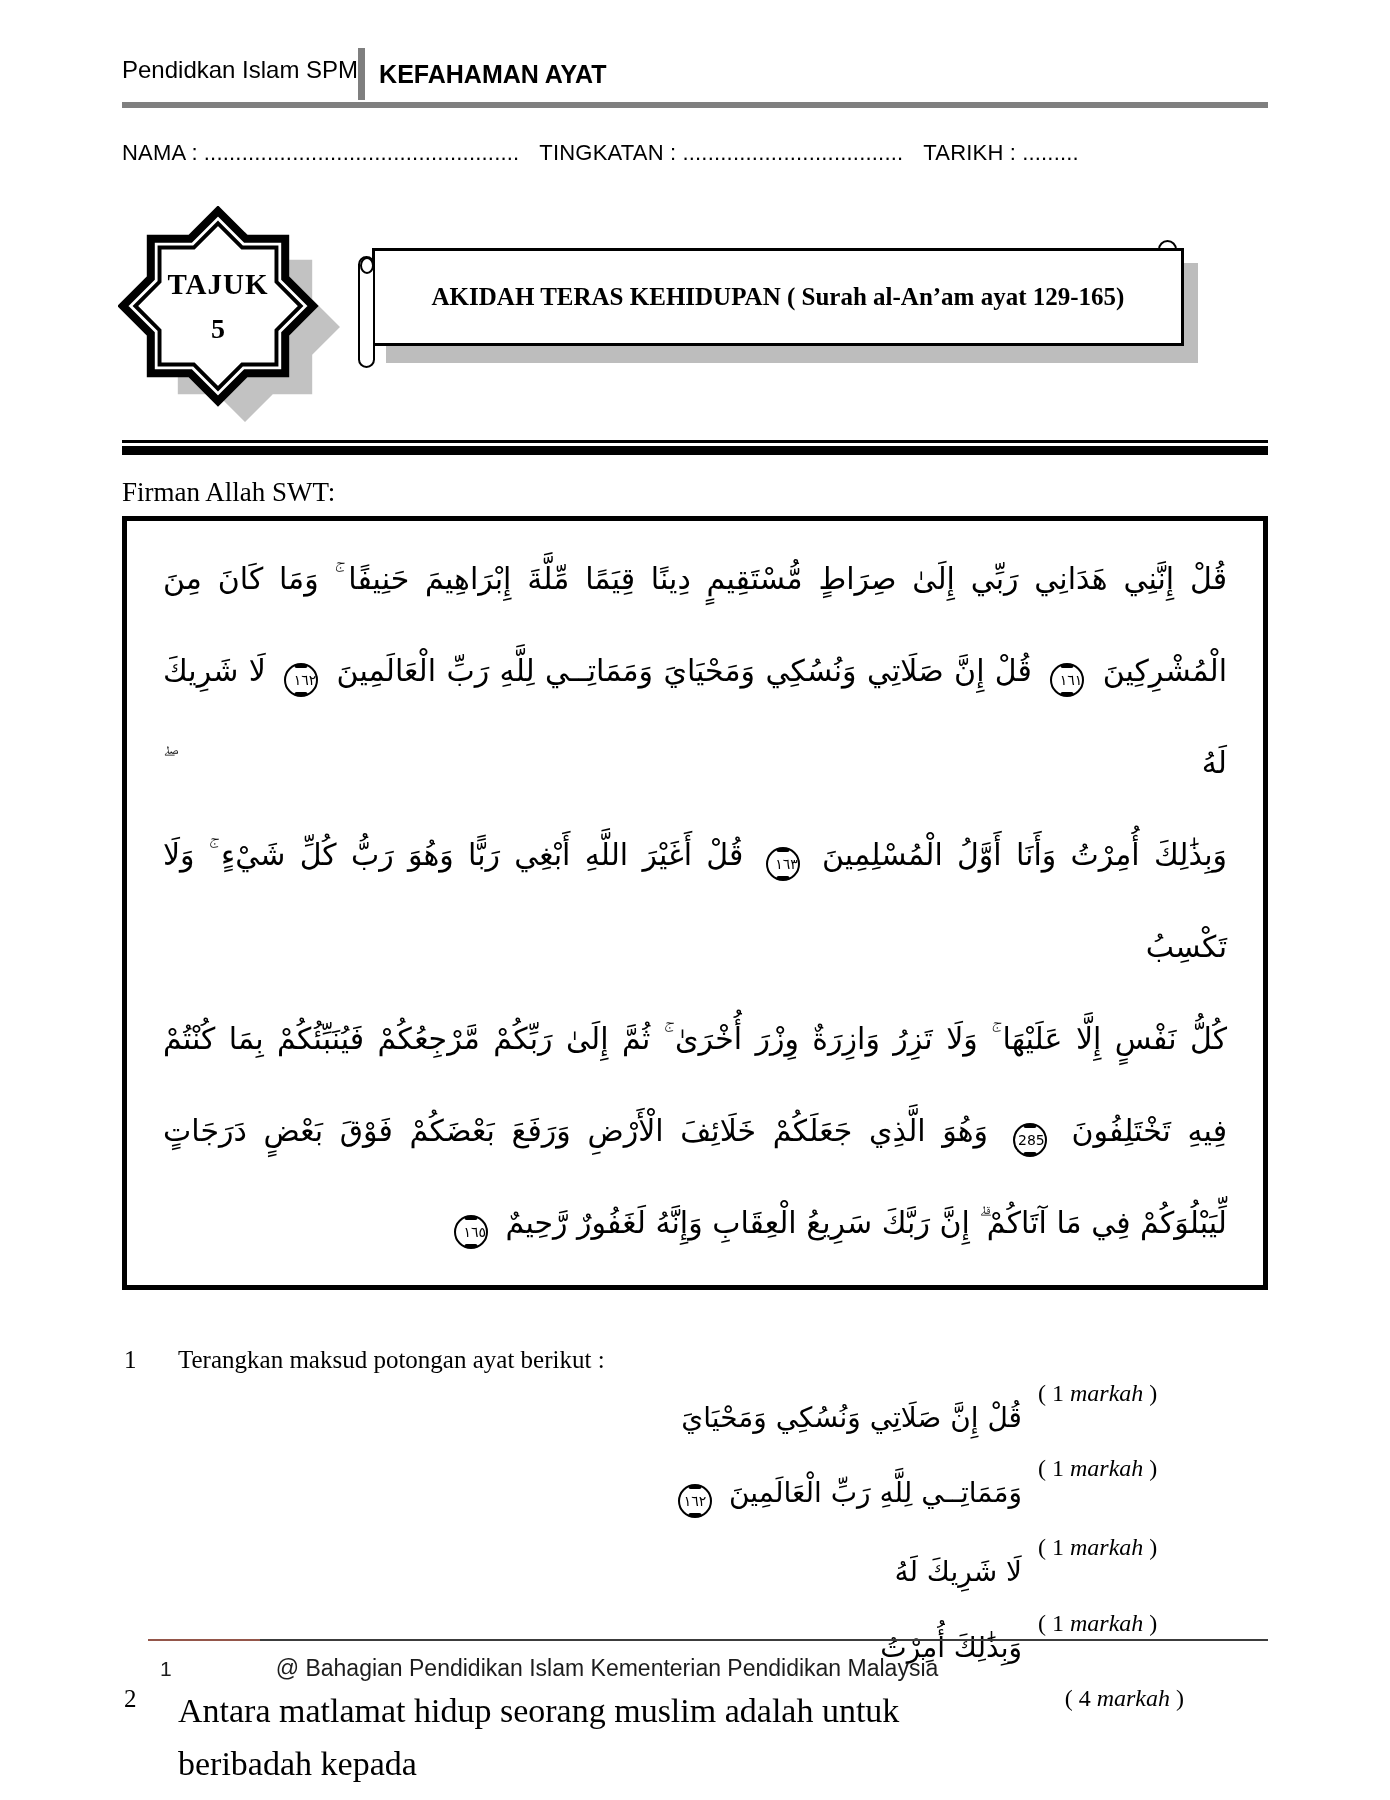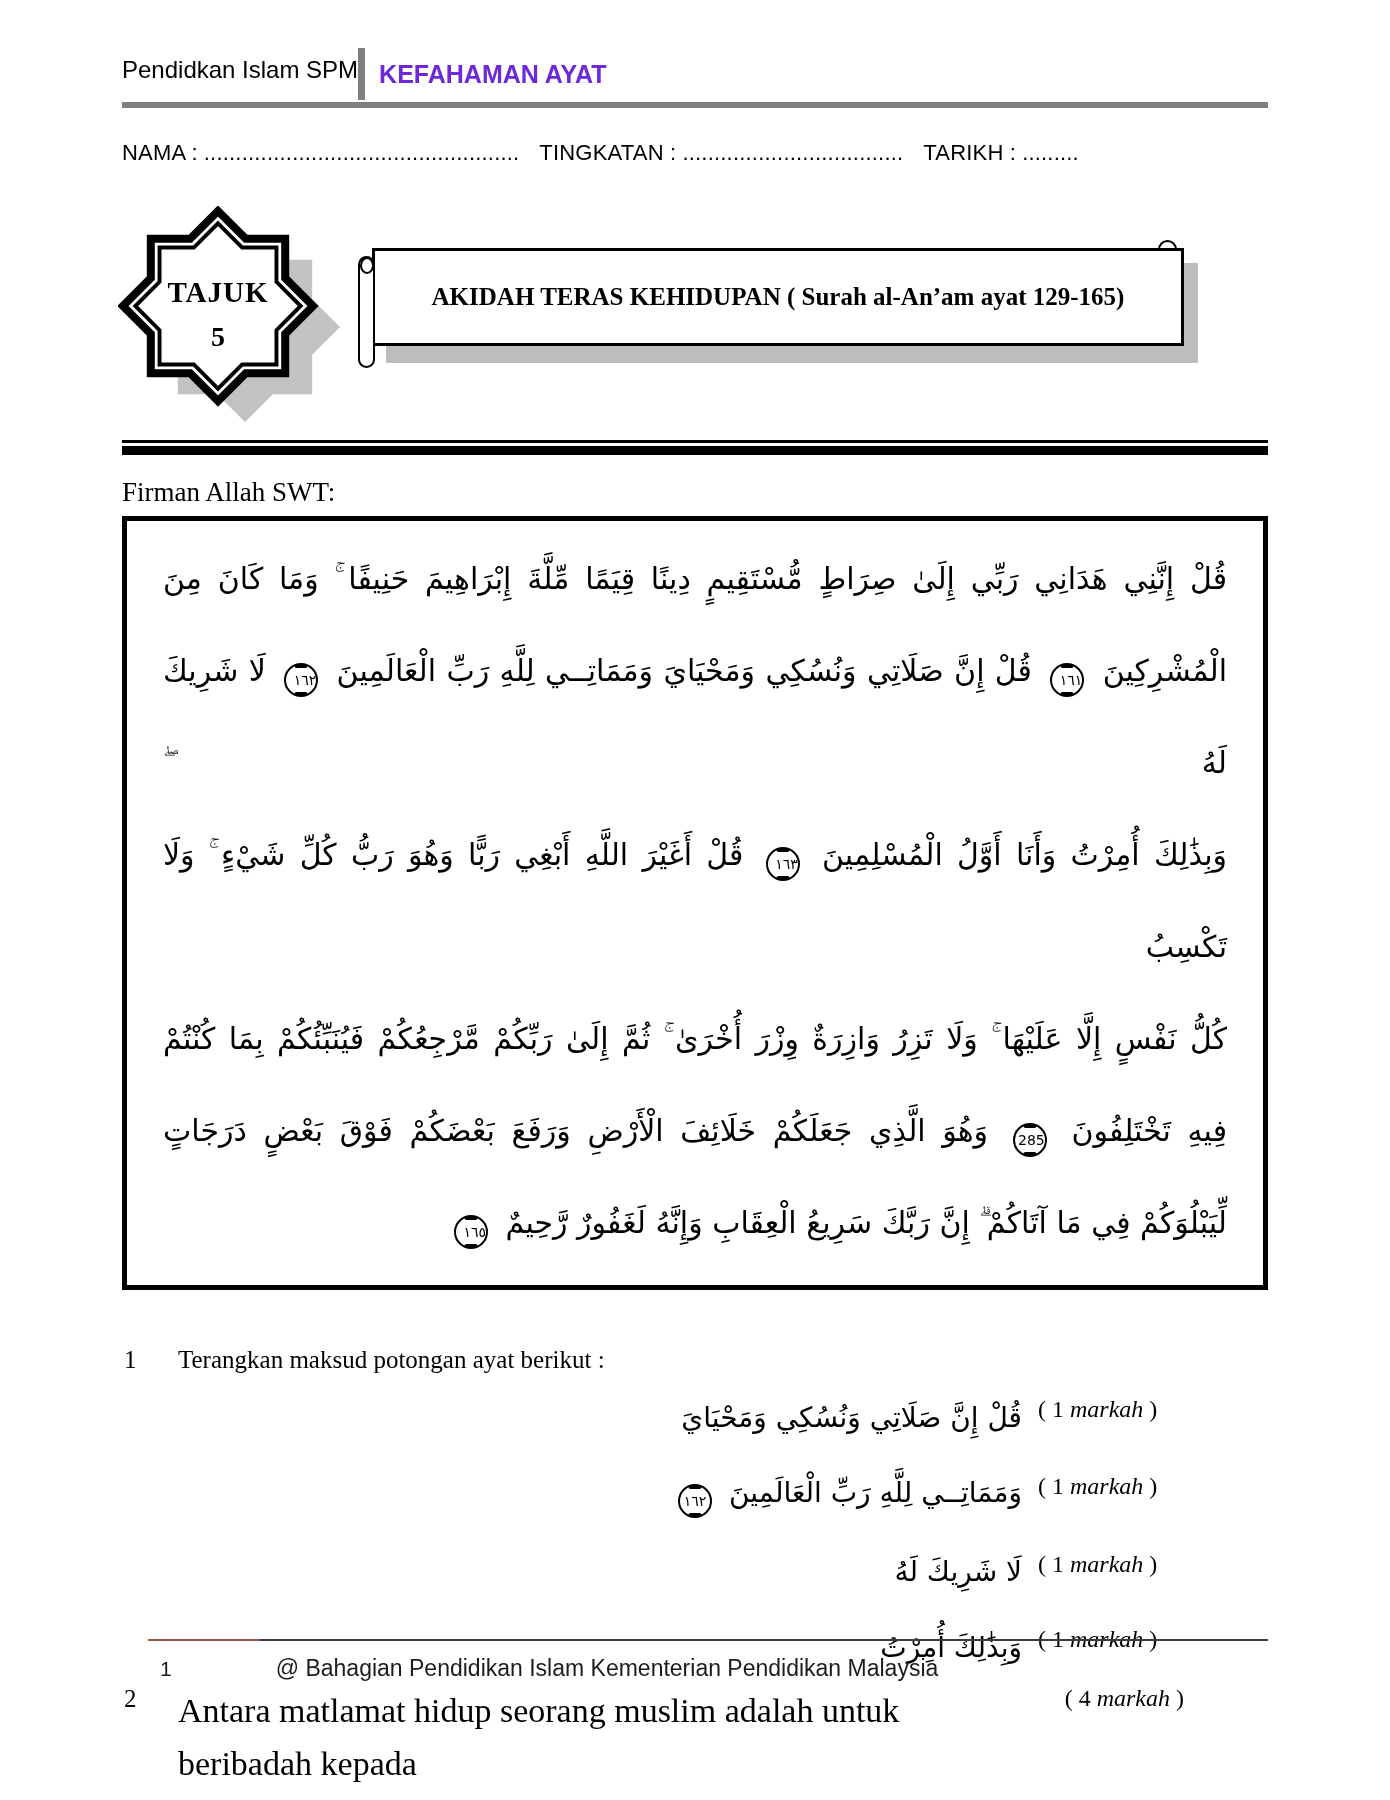--- a/index.html
+++ b/index.html
@@ -10,33 +10,33 @@
     font-family:"Liberation Serif","DejaVu Serif",serif;color:#000;
   }
   .content{position:absolute;left:122px;right:122px;top:0;}
 
   
   .header-row{margin-top:48px;display:flex;align-items:flex-start;}
   .doc-title{font-family:"Liberation Sans","DejaVu Sans",sans-serif;font-size:24px;padding-top:8px;}
   .header-right{display:flex;align-items:stretch;height:52px;}
   .header-vbar{width:7px;background:#7f7f7f;margin-right:14px;}
   .section-tag{font-family:"Liberation Sans","DejaVu Sans",sans-serif;font-weight:bold;
-    font-size:25px;color:#6d28d9;line-height:52px;}
+    font-size:25px;color:#000000;line-height:52px;}
   .header-rule{height:6px;background:#7f7f7f;margin-top:2px;}
 
   
   .nama-row{margin-top:32px;font-family:"Liberation Sans","DejaVu Sans",sans-serif;font-size:22px;
     white-space:nowrap;letter-spacing:.2px;}
   .nama-row .fld{margin-right:6px;}
   .nama-row .gap{display:inline-block;width:14px;}
 
   
   .badge-banner{position:relative;height:222px;margin-top:40px;}
   .star-wrap{position:absolute;left:-4px;top:0;width:232px;height:226px;}
-  .star-text{position:absolute;left:0;top:8px;width:200px;height:200px;display:flex;flex-direction:column;
+  .star-text{position:absolute;left:0;top:0;width:200px;height:200px;display:flex;flex-direction:column;
     align-items:center;justify-content:center;gap:12px;}
   .star-text .t1{font-weight:bold;font-size:29px;letter-spacing:1px;}
   .star-text .t2{font-weight:bold;font-size:28px;}
 
   .banner-wrap{position:absolute;left:236px;top:42px;width:846px;height:130px;}
   .banner-shadow{position:absolute;left:28px;top:15px;width:812px;height:100px;background:#bdbdbd;z-index:1;}
   .banner-curl{position:absolute;left:800px;top:-8px;width:15px;height:15px;border:2px solid #000;
     border-radius:50%;background:#fff;z-index:1;}
   .banner-main{position:absolute;left:14px;top:0;width:812px;height:98px;background:#fff;
     border:3px solid #000;box-sizing:border-box;display:flex;align-items:center;justify-content:center;z-index:2;}
@@ -65,21 +65,21 @@
     width:13px;height:4px;background:#000;border-radius:2px;}
   .ayah::before{top:-1px;}
   .ayah::after{bottom:-1px;}
 
   
   .q1{margin-top:56px;}
   .q-head{display:flex;align-items:baseline;}
   .q-num{width:56px;font-size:25px;padding-left:2px;box-sizing:border-box;}
   .q-text{font-size:25px;}
   .q1-items{margin-top:6px;padding-right:84px;}
-  .q1-row{display:flex;justify-content:flex-end;align-items:center;margin-bottom:16px;}
+  .q1-row{display:flex;justify-content:flex-end;align-items:flex-start;margin-bottom:16px;}
   .q1-arabic{direction:rtl;font-family:"DejaVu Sans",sans-serif;font-size:28px;line-height:1.55;
     text-align:right;margin-top:16px;}
   .q1-marks{width:146px;margin-left:16px;font-size:24px;white-space:nowrap;text-align:left;}
   .q1-marks i,.q2-marks i{font-style:italic;}
 
   .q2{margin-top:16px;display:flex;align-items:flex-start;padding-right:84px;}
   .q2-text{width:770px;font-size:34px;line-height:1.55;}
   .q2-marks{margin-left:auto;font-size:24px;white-space:nowrap;}
 
   

